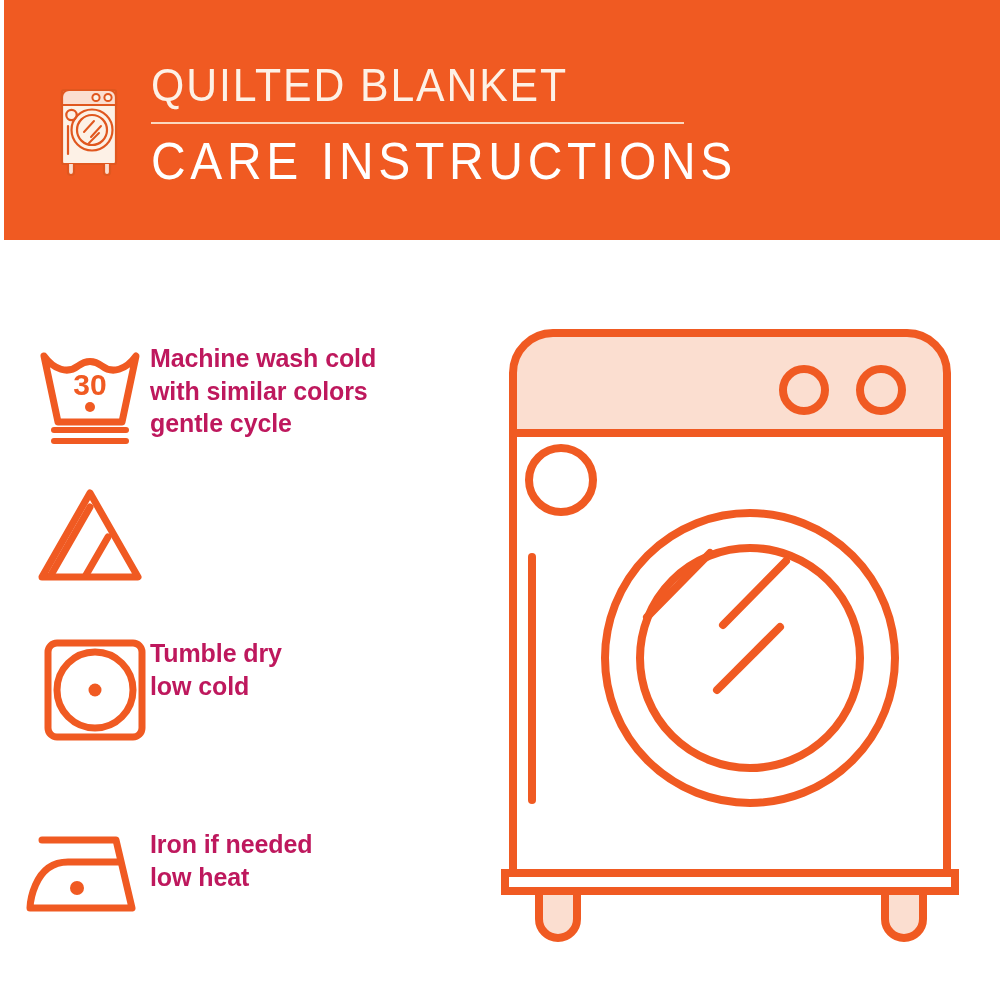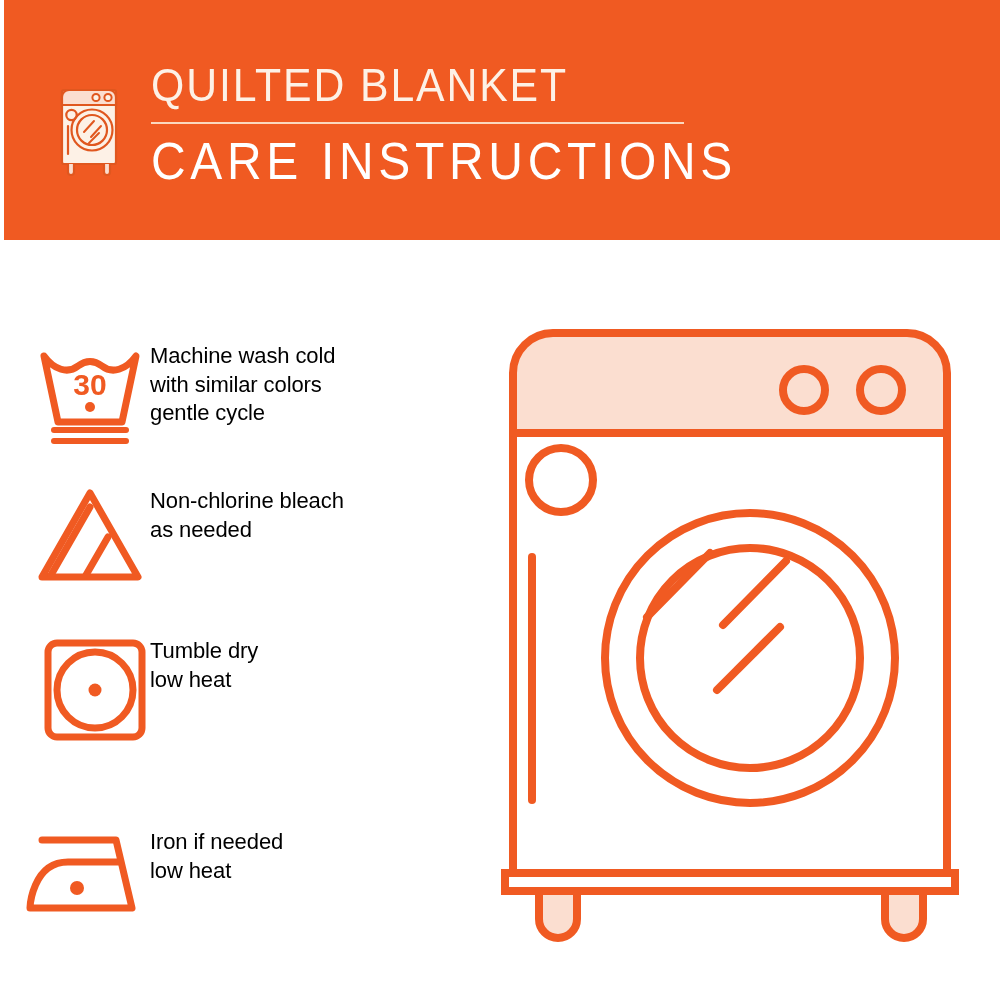--- a/index.html
+++ b/index.html
@@ -80,24 +80,24 @@
   .care-symbol {
     width: 150px;
     flex: 0 0 150px;
     display: flex;
     justify-content: flex-end;
     align-items: center;
   }
   .care-text {
     flex: 1 1 auto;
     font-family: "Liberation Sans", sans-serif;
-    font-size: 22px;
-    font-weight: 400;
+    font-size: 25px;
+    font-weight: 700;
     line-height: 1.30;
-    color: #000000;
+    color: #be185d;
     letter-spacing: -0.1px;
     padding-top: 2px;
     white-space: pre-line;
   }
 
   #care-row-0 { top: 100px; }
   #care-row-1 { top: 245px; }
   #care-row-2 { top: 395px; }
   #care-row-3 { top: 550px; margin-top: 36px; }
 
@@ -168,34 +168,32 @@
   </div>
 
   <div class="care-row" id="care-row-1">
     <div class="care-symbol">
       <svg viewBox="0 0 120 100" width="120" height="100" aria-hidden="true">
         <path d="M60 8 L108 92 L12 92 Z" fill="none" stroke="#f05a22" stroke-width="7" stroke-linejoin="round"></path>
         <line x1="60" y1="22" x2="21" y2="90" stroke="#f05a22" stroke-width="7" stroke-linecap="round"></line>
         <line x1="78" y1="52" x2="56" y2="90" stroke="#f05a22" stroke-width="7" stroke-linecap="round"></line>
       </svg>
     </div>
-    <div class="care-text">Non-chlorine bleach
-as needed</div>
   </div>
 
   <div class="care-row" id="care-row-2">
     <div class="care-symbol">
       <svg viewBox="0 0 110 110" width="110" height="110" aria-hidden="true">
         <rect x="8" y="8" width="94" height="94" rx="9" fill="none" stroke="#f05a22" stroke-width="7"></rect>
         <circle cx="55" cy="55" r="38" fill="none" stroke="#f05a22" stroke-width="7"></circle>
         <circle cx="55" cy="55" r="6.5" fill="#f05a22"></circle>
       </svg>
     </div>
     <div class="care-text">Tumble dry
-low heat</div>
+low cold</div>
   </div>
 
   <div class="care-row" id="care-row-3">
     <div class="care-symbol">
       <svg viewBox="0 0 130 90" width="130" height="90" aria-hidden="true">
         <path d="M22 14 H96 L112 82 H10 C10 82 12 36 48 36 H98" fill="none" stroke="#f05a22" stroke-width="7" stroke-linejoin="round" stroke-linecap="round"></path>
         <circle cx="57" cy="62" r="7" fill="#f05a22"></circle>
       </svg>
     </div>
     <div class="care-text">Iron if needed

